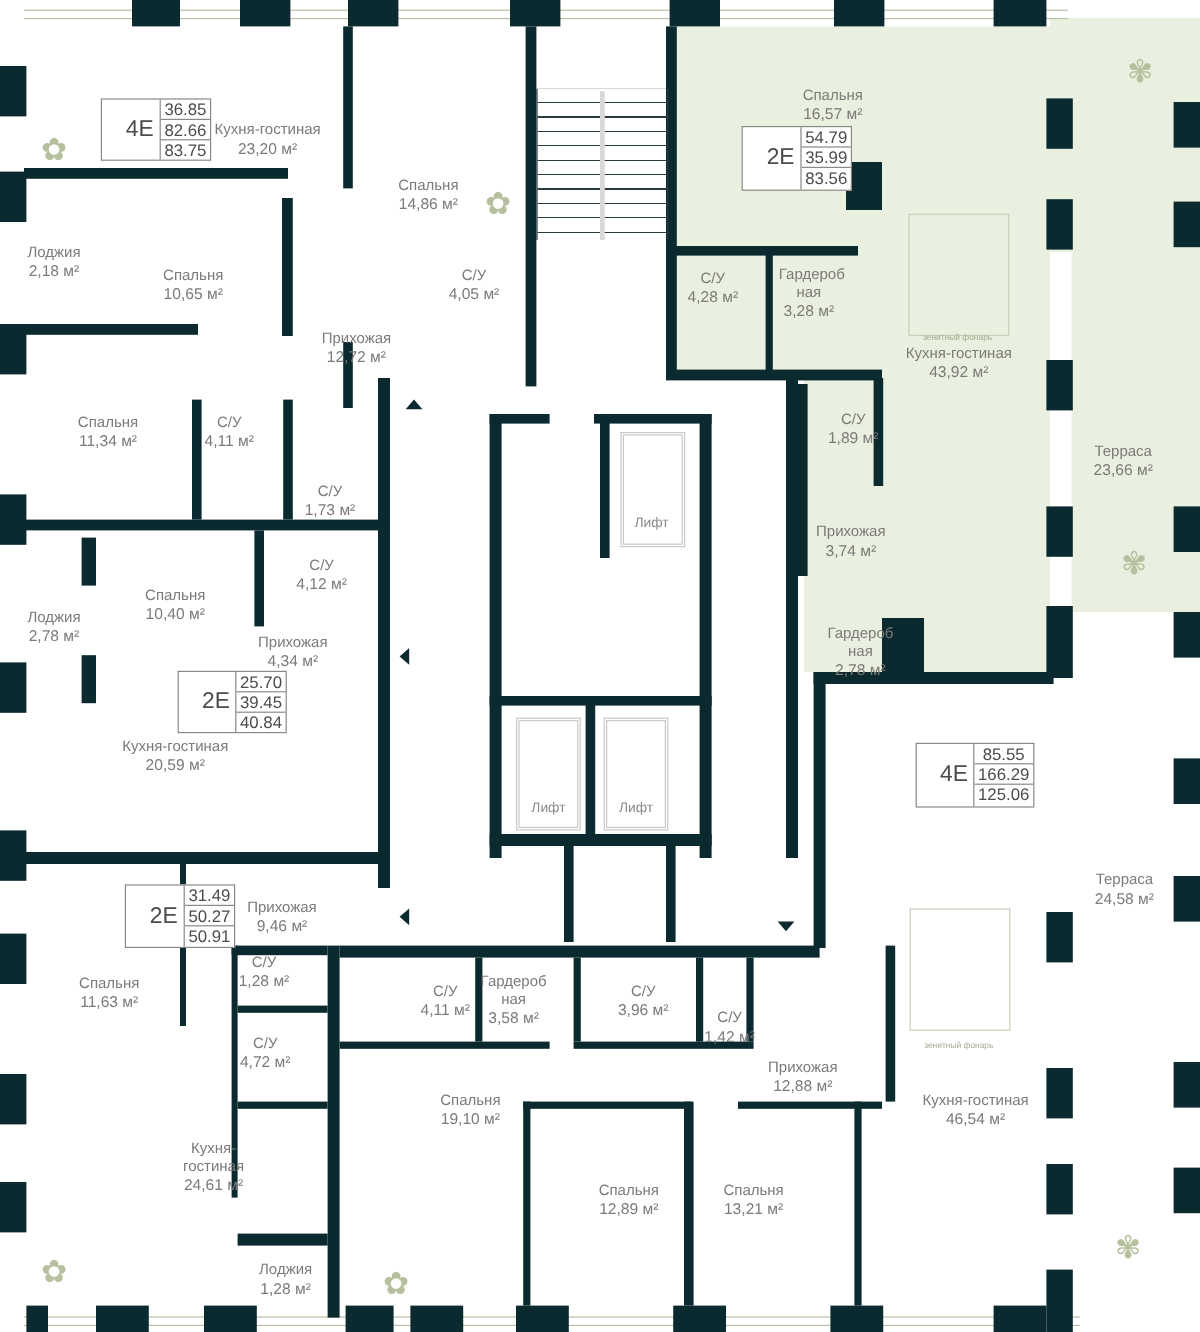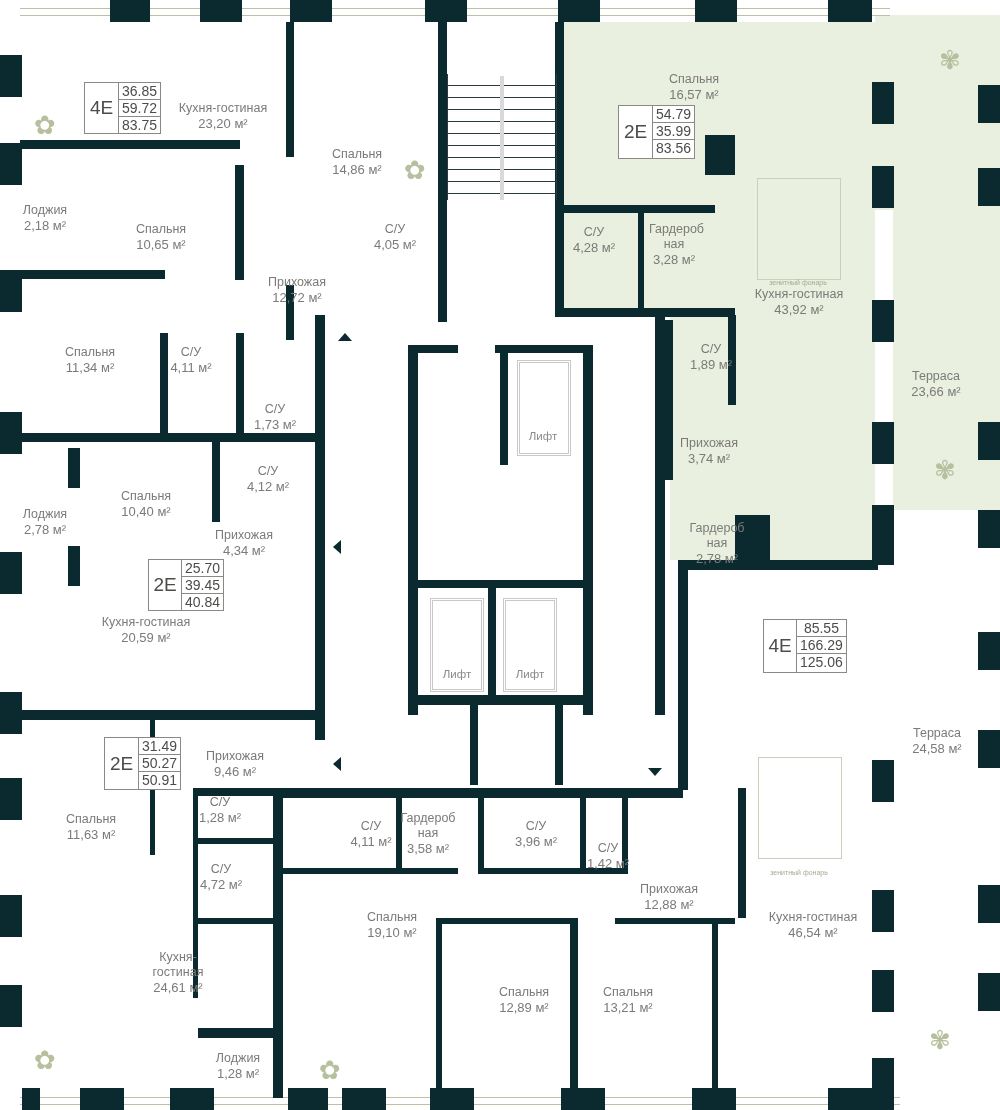--- a/index.html
+++ b/index.html
@@ -6,21 +6,21 @@
   body { width:1000px; height:1110px; position:relative; overflow:hidden;
          font-family:"Liberation Sans", "DejaVu Sans", sans-serif; }
   #plan { position:absolute; left:0; top:0; width:1000px; height:1110px; }
   .hl { position:absolute; background:#e9f0df; }
   .w { position:absolute; background:#0b2a30; }
   .win { position:absolute; background:#ffffff; border-top:1px solid #b9c2a5; border-bottom:1px solid #b9c2a5; }
   .room { position:absolute; text-align:center; color:#7d7a78; font-size:12.5px; line-height:15px; white-space:nowrap; transform:translate(-50%,-50%); }
   .room .nm { display:block; }
   .room .ar { display:block; font-size:13px; }
   .badge { position:absolute; display:flex; border:1px solid #8b8985; background:#fff; color:#4e4c4a; }
-  .badge .type { display:flex; align-items:center; justify-content:center; font-size:19px; border-right:1px solid #8b8985; }
+  .badge .type { display:flex; align-items:center; justify-content:center; font-size:19px; border-right:1px solid #8b8985;margin-left:15px; }
   .badge .vals { display:flex; flex-direction:column; }
   .badge .vals span { display:block; text-align:center; font-size:14px; border-bottom:1px solid #8b8985; line-height:16px; padding:0 3px; }
   .badge .vals span:last-child { border-bottom:none; }
   .lift { position:absolute; border:3px double #c9c9c9; background:#fff; }
   .lift-lbl { position:absolute; color:#8a8a8a; font-size:11.5px; transform:translate(-50%,-50%); }
   .arrow { position:absolute; width:0; height:0; }
   .stair { position:absolute; background-image:repeating-linear-gradient(to bottom, transparent 0, transparent 11px, #2a3b3f 11px, #2a3b3f 12px); border-left:1px solid #2a3b3f; border-right:1px solid #2a3b3f;}
   .skylight { position:absolute; border:1px solid #c9cfb8; }
   .sky-lbl { position:absolute; font-size:7px; color:#a4ab8f; transform:translate(-50%,-50%); white-space:nowrap;}
   .watermark { position:absolute; left:40px; top:1040px; font-size:34px; color:rgba(170,170,170,0.28); font-weight:bold; letter-spacing:1px; }
@@ -172,21 +172,21 @@
   <span class="plant" style="left:950px;top:60px;">✾</span>
   <span class="plant" style="left:945px;top:470px;">✾</span>
   <span class="plant" style="left:940px;top:1040px;">✾</span>
   <span class="plant" style="left:45px;top:1060px;">✿</span>
   <span class="plant" style="left:330px;top:1070px;">✿</span>
 
   <div class="badge" style="left:84px;top:82px;height:50px;">
     <div class="type" style="width:33px;">4E</div>
     <div class="vals">
       <span>36.85</span>
-      <span>59.72</span>
+      <span>82.66</span>
       <span>83.75</span>
     </div>
   </div>
   <div class="room" style="left:223px;top:116px;">
       <span class="nm">Кухня-гостиная</span>
       <span class="ar">23,20 м²</span>
     </div>
   <div class="room" style="left:357px;top:162px;">
       <span class="nm">Спальня</span>
       <span class="ar">14,86 м²</span>

